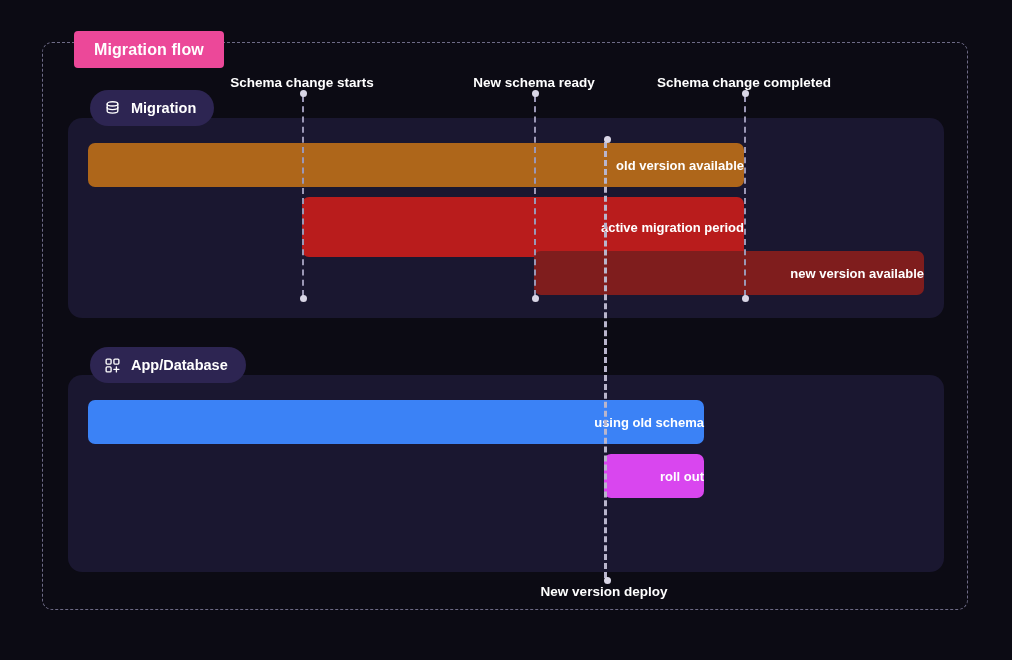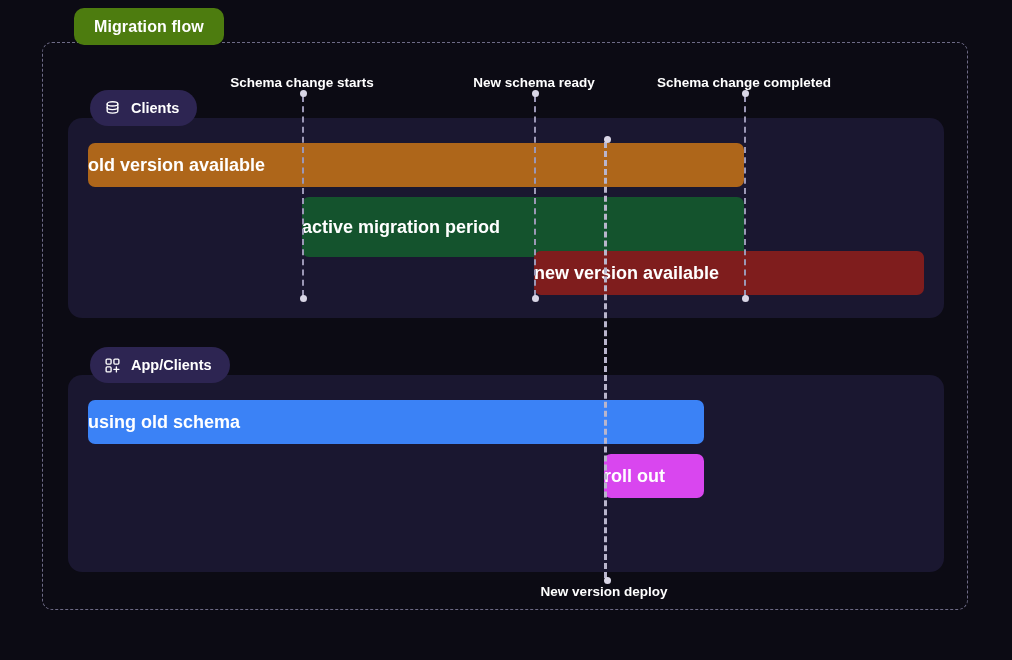--- a/index.html
+++ b/index.html
@@ -28,27 +28,27 @@
     height: 568px;
     border: 1.5px dashed #6e6b86;
     border-radius: 10px;
     box-sizing: border-box;
   }
 
   
   .flow-badge {
     position: absolute;
     left: 74px;
-    top: 8px;
+    top: 31px;
     height: 37px;
     padding: 0 20px;
     display: flex;
     align-items: center;
-    background: #4d7c0f;
-    border-radius: 10px;
+    background: #ec4899;
+    border-radius: 4px;
     color: #ffffff;
     font-size: 16px;
     font-weight: 700;
     letter-spacing: .1px;
     z-index: 40;
   }
 
   
   .lane {
     position: absolute;
@@ -117,24 +117,24 @@
     font-weight: 700;
     white-space: nowrap;
     z-index: 25;
   }
 
   
   .bar {
     position: absolute;
     display: flex;
     align-items: center;
-    justify-content: flex-start;
+    justify-content: flex-end;
     border-radius: 7px;
     color: #ffffff;
-    font-size: 18px;
+    font-size: 13px;
     font-weight: 700;
     z-index: 10;
     box-sizing: border-box;
   }
   .bar span { position: relative; z-index: 2; }
 </style>
 </head>
 <body>
 
 <div id="stage">
@@ -149,33 +149,33 @@
   </div>
 
   <div class="lane-pill" id="pill-db">
     <span class="ic">
       <svg width="17" height="17" viewBox="0 0 24 24" fill="none" stroke="#ffffff" stroke-width="1.9" stroke-linecap="round" stroke-linejoin="round">
         <ellipse cx="12" cy="5.5" rx="7.5" ry="3"></ellipse>
         <path d="M4.5 5.5v5c0 1.66 3.36 3 7.5 3s7.5-1.34 7.5-3v-5"></path>
         <path d="M4.5 10.5v5c0 1.66 3.36 3 7.5 3s7.5-1.34 7.5-3v-5"></path>
       </svg>
     </span>
-    <span>Clients</span>
+    <span>Migration</span>
   </div>
 
   <div class="lane-pill" id="pill-app">
     <span class="ic">
       <svg width="17" height="17" viewBox="0 0 24 24" fill="none" stroke="#ffffff" stroke-width="1.9" stroke-linecap="round" stroke-linejoin="round">
         <rect x="3" y="3" width="7" height="7" rx="1.4"></rect>
         <rect x="14" y="3" width="7" height="7" rx="1.4"></rect>
         <rect x="3" y="14" width="7" height="7" rx="1.4"></rect>
         <path d="M17.5 14v7M14 17.5h7"></path>
       </svg>
     </span>
-    <span>App/Clients</span>
+    <span>App/Database</span>
   </div>
 
   <div class="milestone-label" style="left:302px; top:75px;">Schema change starts</div>
   <div class="milestone-label" style="left:534px; top:75px;">New schema ready</div>
   <div class="milestone-label" style="left:744px; top:75px;">Schema change completed</div>
 
   <div class="marker" style="left:302px; top:96px; height:200px;">
     <i class="dot top"></i>
     <i class="dot bottom"></i>
   </div>
@@ -191,21 +191,21 @@
   <div class="marker thick" style="left:604px; top:142px; height:436px;">
     <i class="dot top"></i>
     <i class="dot bottom"></i>
   </div>
   <div class="bottom-label" style="left:604px; top:584px;">New version deploy</div>
 
   <div class="bar" style="left:88px;  top:143px; width:656px; height:44px; background:#ae661a;">
     <span>old version available</span>
   </div>
 
-  <div class="bar" style="left:302px; top:197px; width:442px; height:60px; background:#14532d;">
+  <div class="bar" style="left:302px; top:197px; width:442px; height:60px; background:#b91c1c;">
     <span>active migration period</span>
   </div>
 
   <div class="bar" style="left:534px; top:251px; width:390px; height:44px; background:#7f1d1d;">
     <span>new version available</span>
   </div>
 
   <div class="bar" style="left:88px;  top:400px; width:616px; height:44px; background:#3b82f6;">
     <span>using old schema</span>
   </div>

